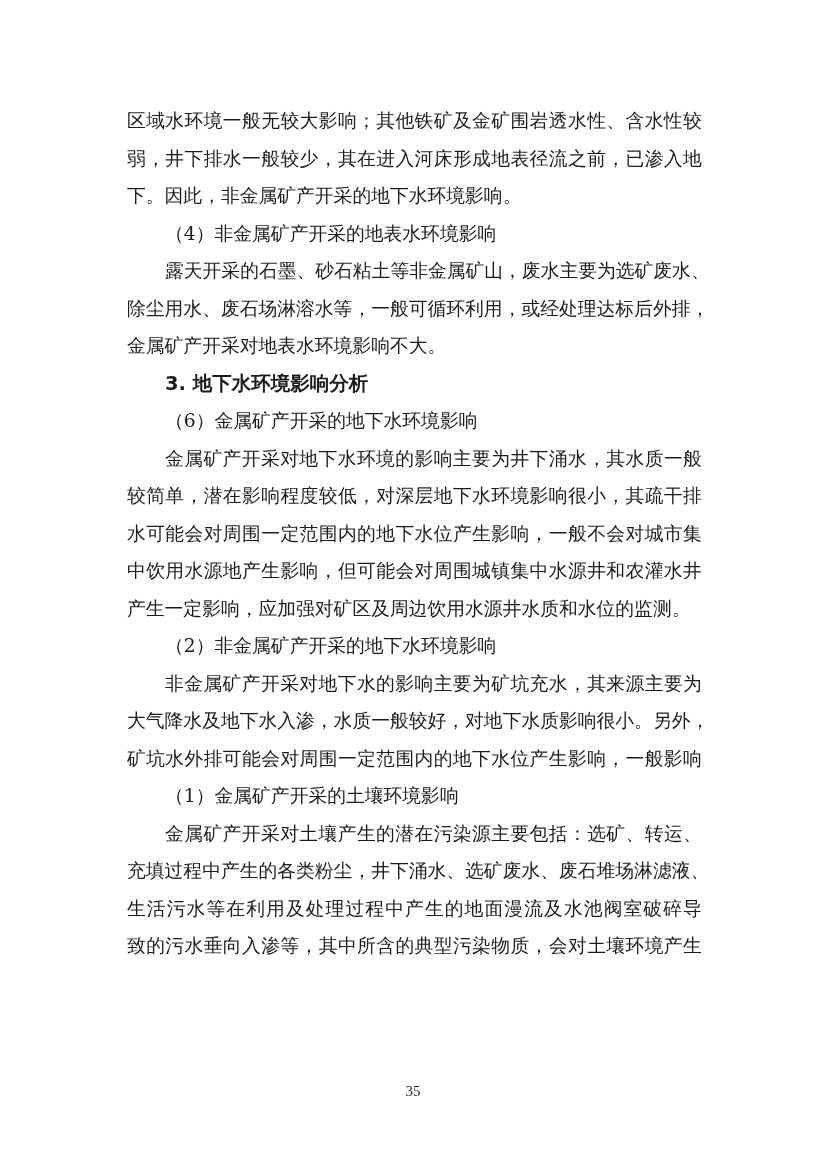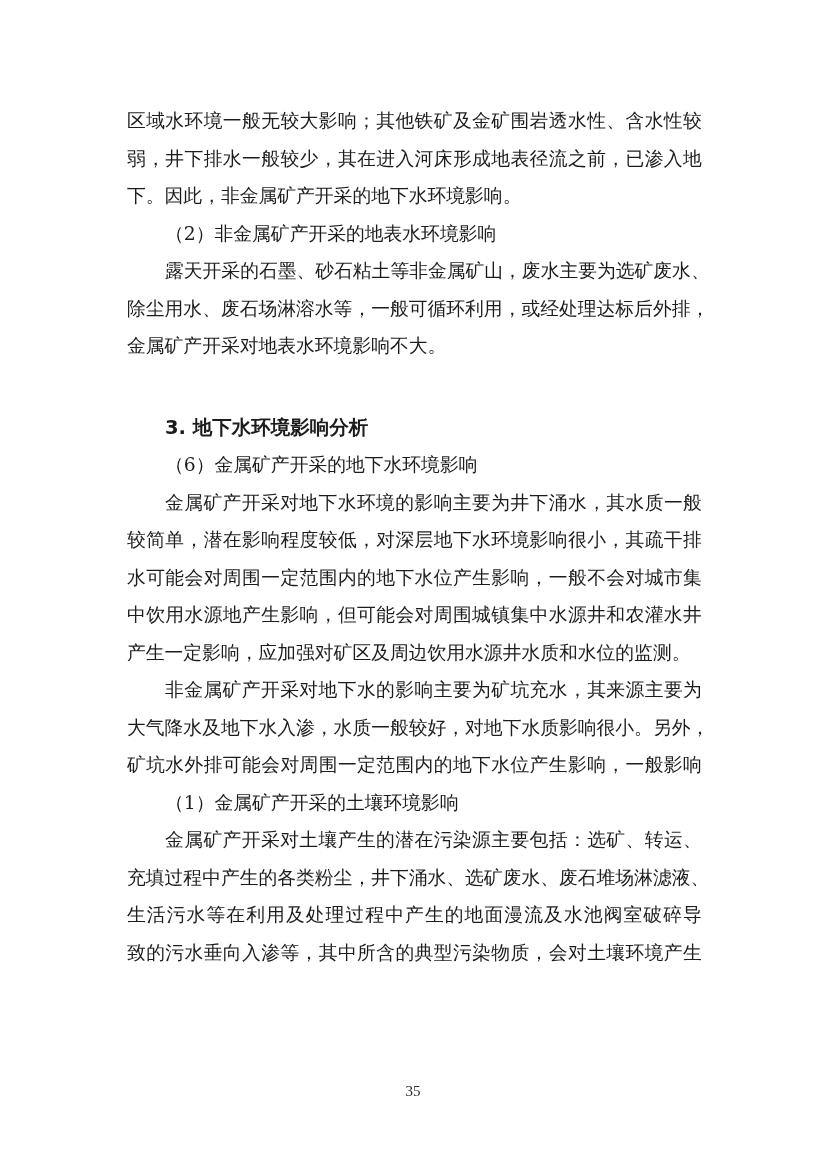--- a/index.html
+++ b/index.html
@@ -37,21 +37,20 @@
     display: flex;
     justify-content: space-between;
     white-space: normal;
   }
   .line.fill span { display: block; }
   .line.indent { padding-left: 38px; }
   .block.heading .line {
     font-family: "DejaVu Sans", "Liberation Sans", sans-serif;
     font-weight: 700;
     font-size: 19.5px;
-    margin-top: 44px;
   }
   .page-number {
     position: absolute;
     top: 1083px;
     left: 0;
     width: 100%;
     text-align: center;
     font-family: Liberation Serif, serif;
     font-size: 15px;
     line-height: 17px;
@@ -124,21 +123,21 @@
           <span>前</span>
           <span>，</span>
           <span>已</span>
           <span>渗</span>
           <span>入</span>
           <span>地</span>
         </div>
         <div class="line">下。因此，非金属矿产开采的地下水环境影响。</div>
       </div>
       <div class="block body">
-        <div class="line indent">（2）非金属矿产开采的地表水环境影响</div>
+        <div class="line indent">（4）非金属矿产开采的地表水环境影响</div>
       </div>
       <div class="block body">
         <div class="line fill indent">
           <span>露</span>
           <span>天</span>
           <span>开</span>
           <span>采</span>
           <span>的</span>
           <span>石</span>
           <span>墨</span>
@@ -327,20 +326,23 @@
           <span>水</span>
           <span>源</span>
           <span>井</span>
           <span>和</span>
           <span>农</span>
           <span>灌</span>
           <span>水</span>
           <span>井</span>
         </div>
         <div class="line">产生一定影响，应加强对矿区及周边饮用水源井水质和水位的监测。</div>
+      </div>
+      <div class="block body">
+        <div class="line indent">（2）非金属矿产开采的地下水环境影响</div>
       </div>
       <div class="block body">
         <div class="line fill indent">
           <span>非</span>
           <span>金</span>
           <span>属</span>
           <span>矿</span>
           <span>产</span>
           <span>开</span>
           <span>采</span>

